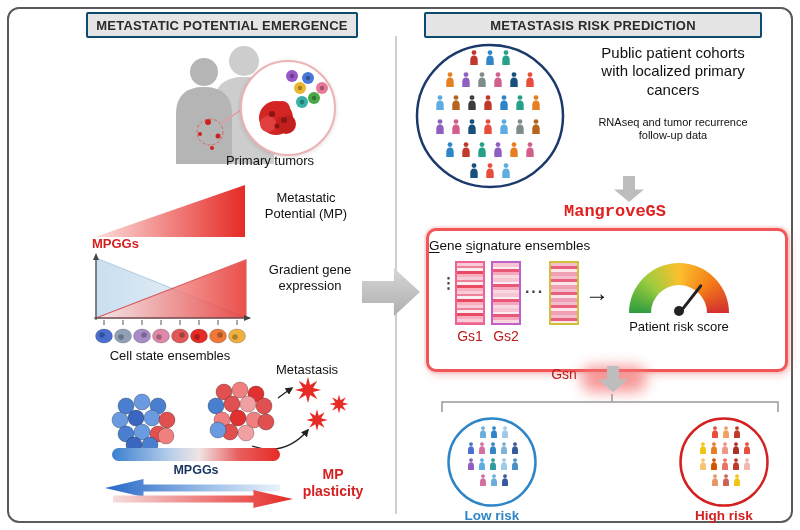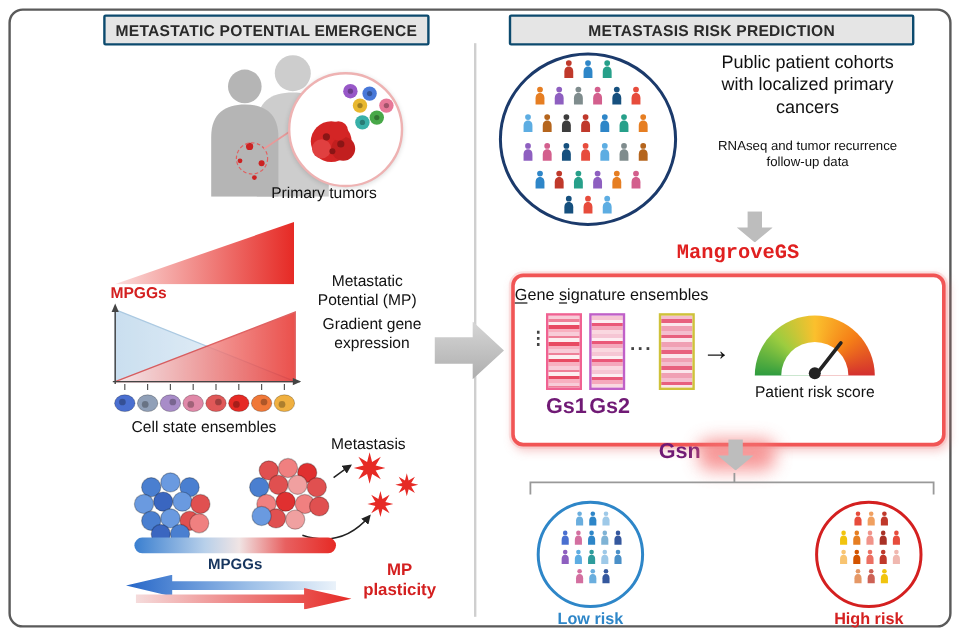--- a/index.html
+++ b/index.html
@@ -27,21 +27,21 @@
   .arrow-right-red{height:18px;clip-path:polygon(100% 50%,78% 100%,78% 70%,0 70%,0 30%,78% 30%,78% 0);
        background:linear-gradient(90deg,#f5dcdc,#ee8888 45%,#e62a25);}
   .zoom-circle{width:92px;height:92px;border-radius:50%;border:2px solid #eeb2b2;background:#fff;
        box-shadow:0 1px 4px rgba(0,0,0,.15);}
   .red-box{border:3.5px solid #f15555;border-radius:10px;background:#fff;
        box-shadow:0 0 0 2px rgba(245,160,160,.25),2px 3px 8px rgba(230,100,100,.35);}
   .hm{width:30px;height:64px;box-sizing:border-box;}
   .hm1{border:2px solid #f06292;background:repeating-linear-gradient(180deg,#f8ccd8 0 3px,#ee8098 3px 5px,#fceef0 5px 8px,#e84a62 8px 11px,#f8b0c0 11px 14px);}
   .hm2{border:2px solid #c060c8;background:repeating-linear-gradient(180deg,#f6c6d4 0 4px,#fdeef2 4px 6px,#ea5878 6px 9px,#f5a8bc 9px 12px,#fad8e0 12px 15px);}
   .hm3{border:2px solid #cfc23a;background:repeating-linear-gradient(180deg,#f4bece 0 3px,#e8607e 3px 6px,#fbe6ec 6px 9px,#f0a0b4 9px 13px);}
-  .gs-lab{font-size:18px;font-weight:bold;color:#701a75;text-align:center;width:30px;}
+  .gs-lab{font-size:14px;font-weight:normal;color:#b91c1c;text-align:center;width:30px;}
   .gauge{width:100px;height:50px;border-radius:100px 100px 0 0;
        background:conic-gradient(from 270deg at 50% 100%,#2e9c3f 0deg,#9ccc3f 45deg,#fbc02d 90deg,#f57f17 135deg,#d32f2f 180deg,#d32f2f 360deg);}
   .gauge-hole{position:absolute;left:22px;bottom:0;width:56px;height:28px;border-radius:56px 56px 0 0;background:#fff;}
   .needle{position:absolute;left:49px;bottom:0;width:3px;height:36px;background:#222;border-radius:2px;
        transform-origin:bottom center;transform:rotate(38deg);}
   .pivot{position:absolute;left:45px;bottom:-3px;width:10px;height:10px;border-radius:50%;background:#222;}
   .glow{background:#f47777;filter:blur(7px);opacity:.75;border-radius:10px;}
   .ul{text-decoration:underline;text-underline-offset:2px;}
   .dots-v{font-size:15px;font-weight:bold;color:#444;line-height:.55;letter-spacing:0;}
   .dots-h{font-size:16px;font-weight:bold;color:#444;letter-spacing:1px;}
@@ -102,21 +102,21 @@
         <circle cx="50" cy="14" r="2.2" fill="rgba(0,0,0,.3)"></circle>
       <circle cx="80" cy="26" r="6" fill="#e87898"></circle>
         <circle cx="80" cy="26" r="2.2" fill="rgba(0,0,0,.3)"></circle>
       <circle cx="60" cy="40" r="6" fill="#38b0a8"></circle>
         <circle cx="60" cy="40" r="2.2" fill="rgba(0,0,0,.3)"></circle>
     </svg>
   </div>
   <div class="abs lbl" style="left:208px;top:153px;width:124px;">Primary tumors</div>
 
   <div class="abs mp-triangle" style="left:95px;top:185px;width:150px;height:52px;"></div>
-  <div class="abs lbl" style="left:250px;top:190px;width:112px;margin-top:36px;">Metastatic Potential (MP)</div>
+  <div class="abs lbl" style="left:250px;top:190px;width:112px;">Metastatic Potential (MP)</div>
 
   <div class="abs redb" style="left:92px;top:236px;font-size:13px;">MPGGs</div>
   <svg class="abs" style="left:88px;top:252px;" width="165" height="72">
     <defs>
       <linearGradient id="rg" x1="0" y1="0" x2="1" y2="0">
         <stop offset="0" stop-color="#fdeaea"></stop>
           <stop offset="1" stop-color="#e62a25"></stop>
       </linearGradient>
       <linearGradient id="bg2" x1="0" y1="0" x2="1" y2="0">
         <stop offset="0" stop-color="#b8d4ea"></stop>

